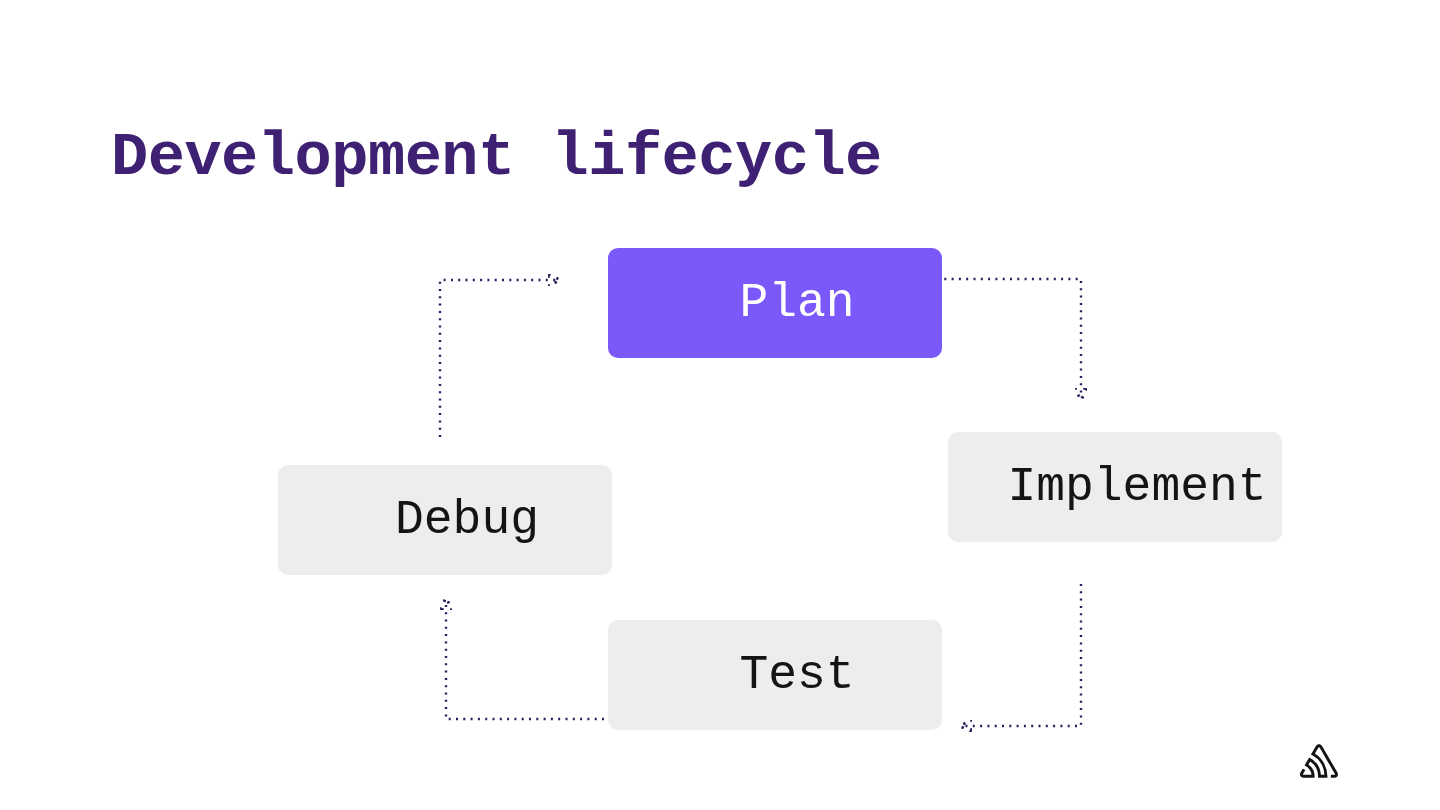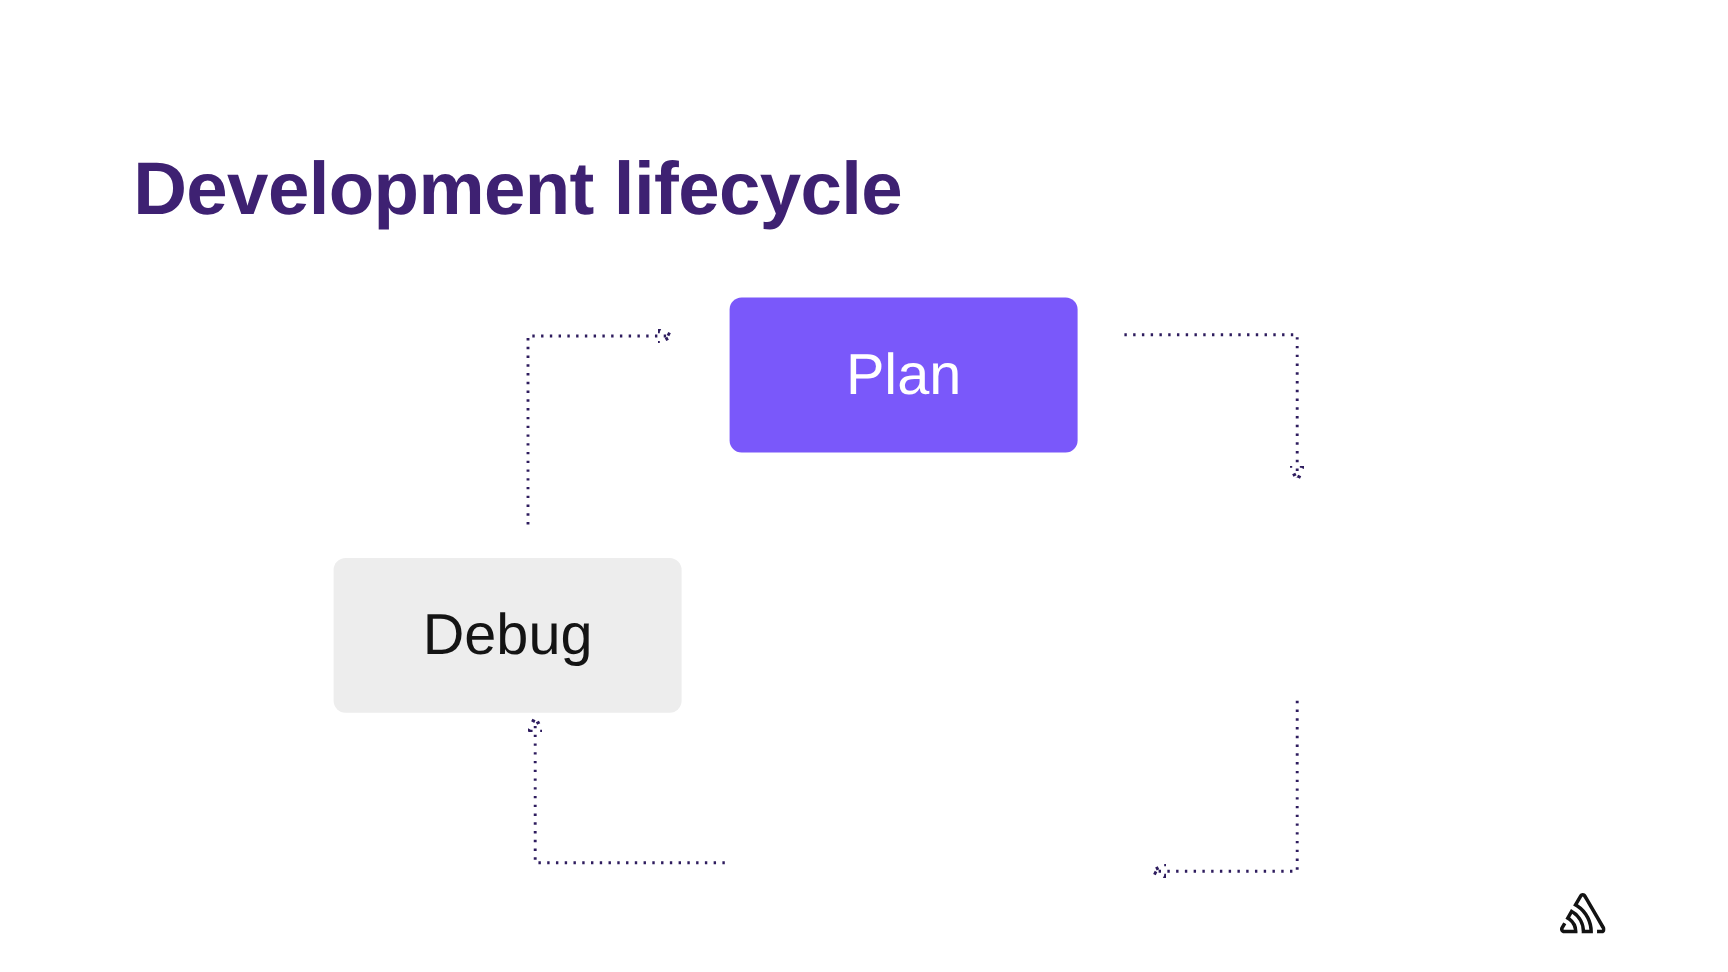--- a/index.html
+++ b/index.html
@@ -5,47 +5,48 @@
   html, body {
     margin: 0;
     padding: 0;
     background: #ffffff;
   }
   .slide {
     position: relative;
     width: 1440px;
     height: 810px;
     background: var(--background, #ffffff);
-    font-family: Liberation Sans, sans-serif;
+    font-family: Liberation Mono, monospace;
     overflow: hidden;
   }
   .title {
     position: absolute;
     left: 111px;
     top: 124px;
     margin: 0;
     font-size: 62px;
     line-height: 1.1;
     font-weight: 700;
     letter-spacing: -0.5px;
     color: var(--title, #3e2172);
   }
   .node {
     position: absolute;
     width: 290px;
-    height: 129px;
+    height: 110px;
     border-radius: 10px;
     display: flex;
     align-items: center;
     justify-content: center;
     background: var(--node-bg, #ededed);
     color: var(--node-text, #141414);
     font-size: 48px;
     font-weight: 400;
     user-select: none;
+    padding-left: 44px;
   }
   .node.accent {
     background: var(--accent, #7a58fa);
     color: var(--accent-text, #ffffff);
   }
   #node-plan      { left: 608px; top: 248px; }
   #node-implement { left: 948px; top: 432px; }
   #node-test      { left: 608px; top: 620px; }
   #node-debug     { left: 278px; top: 465px; }
   .arrows {
@@ -87,21 +88,27 @@
     <path d="M937,279 H1081 V398" marker-end="url(#ah)"></path>
     <path d="M1081,584 V726 H962" marker-end="url(#ah)"></path>
     <path d="M604,719 H446 V600" marker-end="url(#ah)"></path>
     <path d="M440,437 V280 H558" marker-end="url(#ah)"></path>
   </svg>
 
   <div class="node accent" id="node-plan">
     <span>Plan</span>
   </div>
 
+  <div class="node" id="node-implement">
+    <span>Implement</span>
+  </div>
 
+  <div class="node" id="node-test">
+    <span>Test</span>
+  </div>
 
   <div class="node" id="node-debug">
     <span>Debug</span>
   </div>
 
   <div class="logo">
     <svg viewBox="0 0 24 24" aria-hidden="true">
       <path fill="currentColor" d="M13.91 2.505c-.873-1.448-2.972-1.448-3.844 0L6.904 7.92a15.478 15.478 0 0 1 8.53 12.811h-2.221A13.301 13.301 0 0 0 5.784 9.814l-2.926 5.06a7.65 7.65 0 0 1 4.435 5.848H2.194a.365.365 0 0 1-.298-.534l1.413-2.402a5.16 5.16 0 0 0-1.614-.913L.296 19.275a2.182 2.182 0 0 0 .812 2.999 2.24 2.24 0 0 0 1.086.288h6.983a9.322 9.322 0 0 0-3.845-8.318l1.11-1.922a11.47 11.47 0 0 1 4.95 10.24h5.915a17.242 17.242 0 0 0-7.885-15.28l2.244-3.845a.37.37 0 0 1 .504-.13c.255.14 9.75 16.708 9.928 16.9a.365.365 0 0 1-.327.543h-2.287c.029.612.029 1.223 0 1.831h2.297a2.206 2.206 0 0 0 2.19-2.189 2.16 2.16 0 0 0-.3-1.098z"></path>
     </svg>
   </div>

